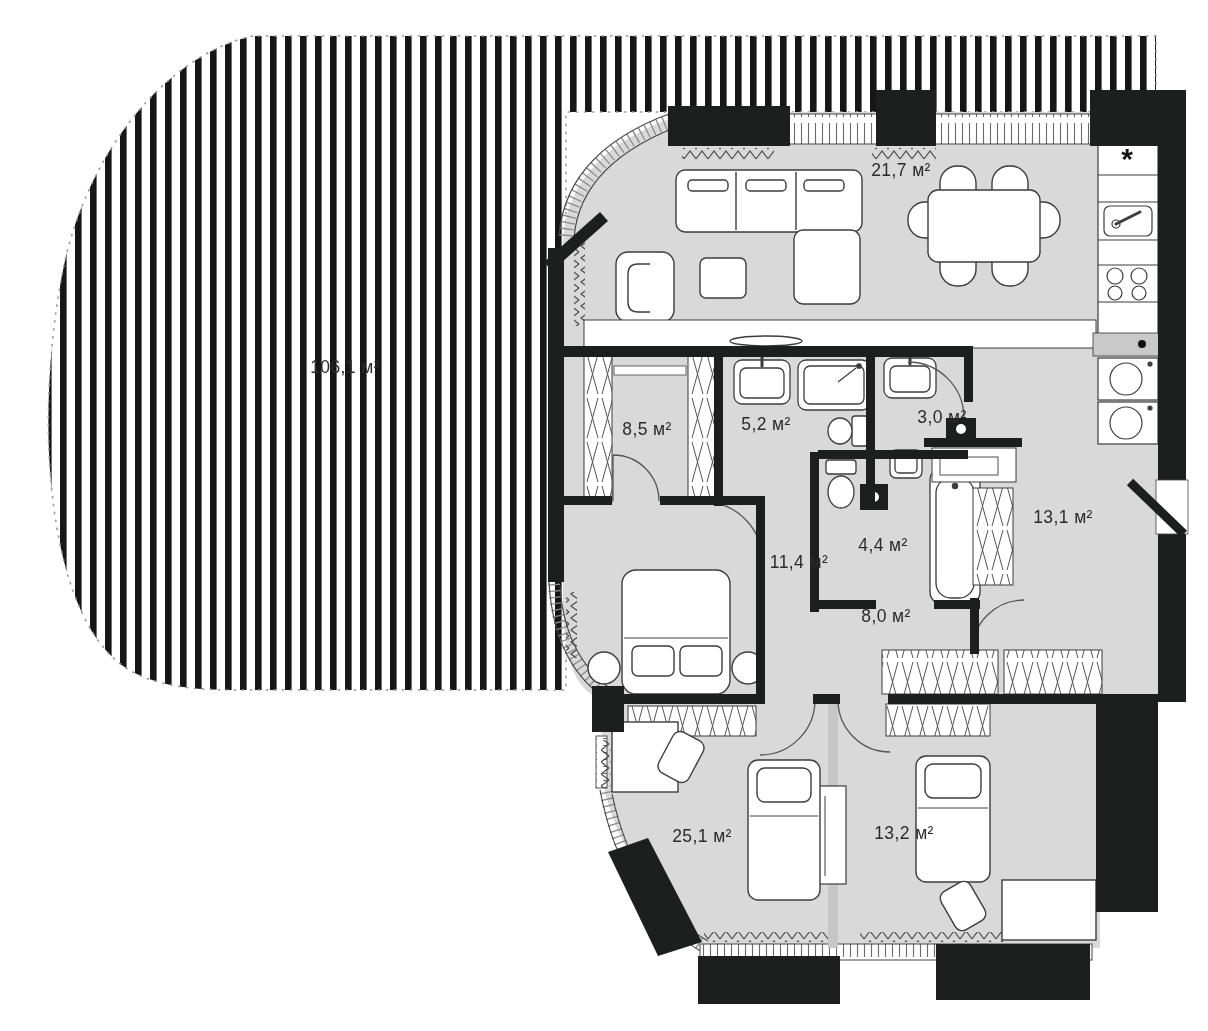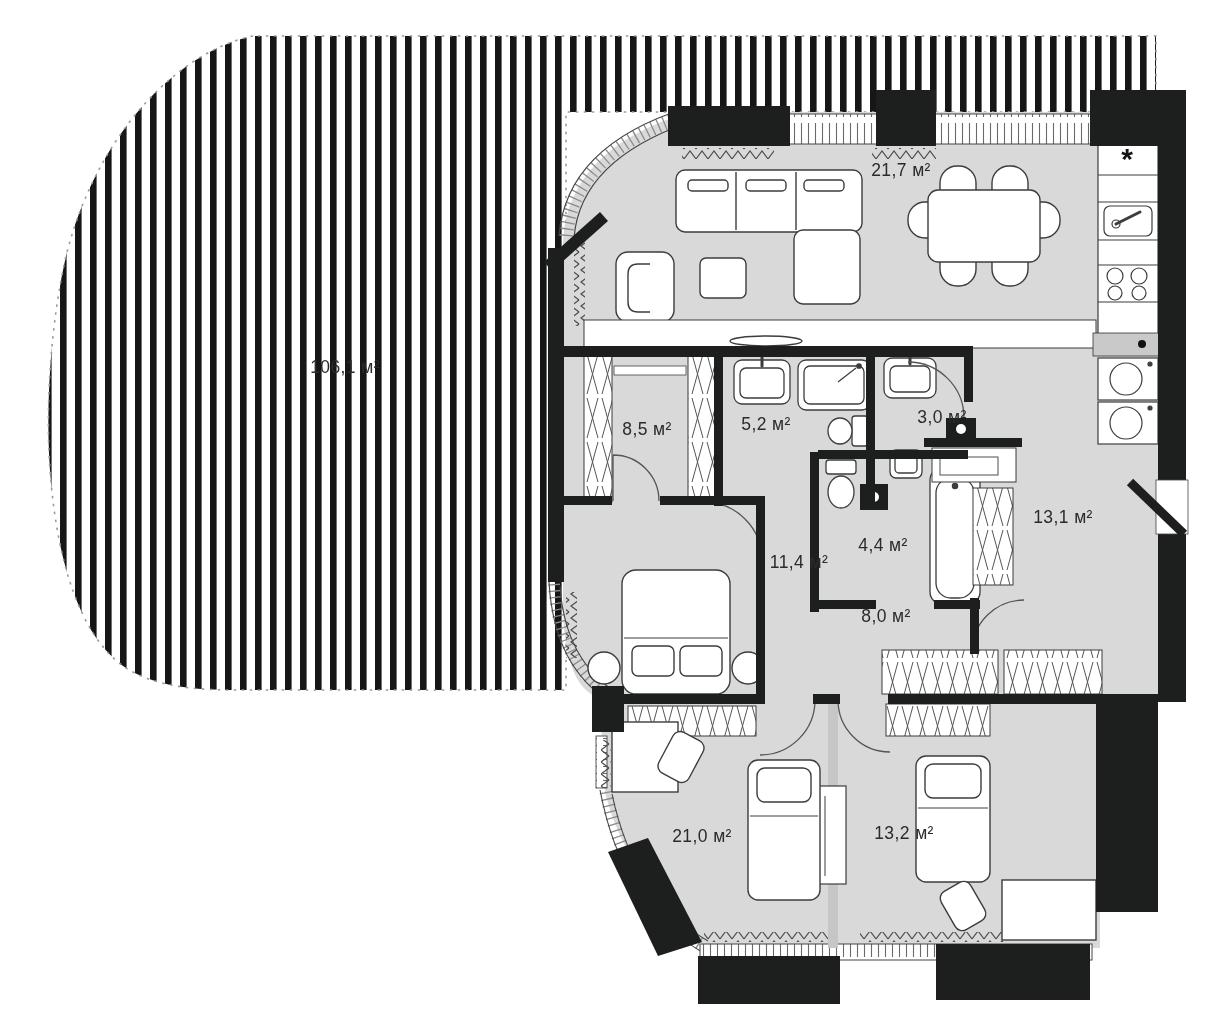--- a/index.html
+++ b/index.html
@@ -303,18 +303,18 @@
 
 <div class="area-label" style="left:345px;top:367px;">106,1 м²</div>
 <div class="area-label" style="left:901px;top:170px;">21,7 м²</div>
 <div class="area-label" style="left:647px;top:429px;">8,5 м²</div>
 <div class="area-label" style="left:766px;top:424px;">5,2 м²</div>
 <div class="area-label" style="left:918px;top:417px;margin-left:24px;">3,0 м²</div>
 <div class="area-label" style="left:1063px;top:517px;">13,1 м²</div>
 <div class="area-label" style="left:765px;top:562px;margin-left:34px;">11,4 м²</div>
 <div class="area-label" style="left:883px;top:545px;text-align:center;">4,4 м²</div>
 <div class="area-label" style="left:850px;top:616px;margin-left:36px;">8,0 м²</div>
-<div class="area-label" style="left:702px;top:836px;">21,0 м²</div>
+<div class="area-label" style="left:702px;top:836px;">25,1 м²</div>
 <div class="area-label" style="left:883px;top:833px;margin-left:21px;">13,2 м²</div>
 
 <div class="symbol-label" style="left:1127px;top:159px;">*</div>
 
 </div>
 
 </body></html>

